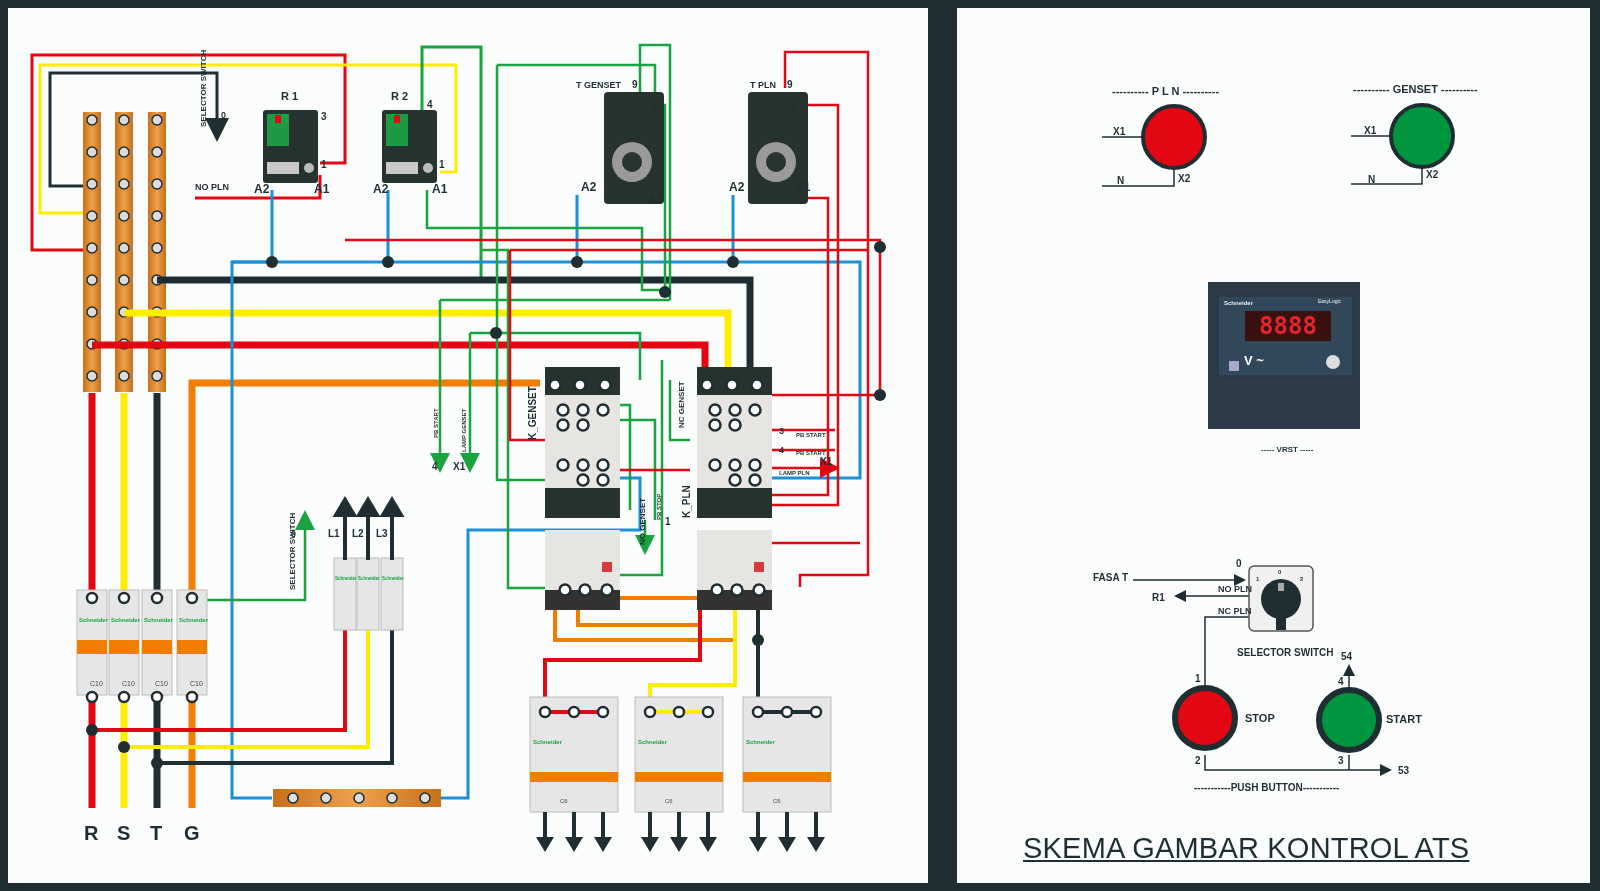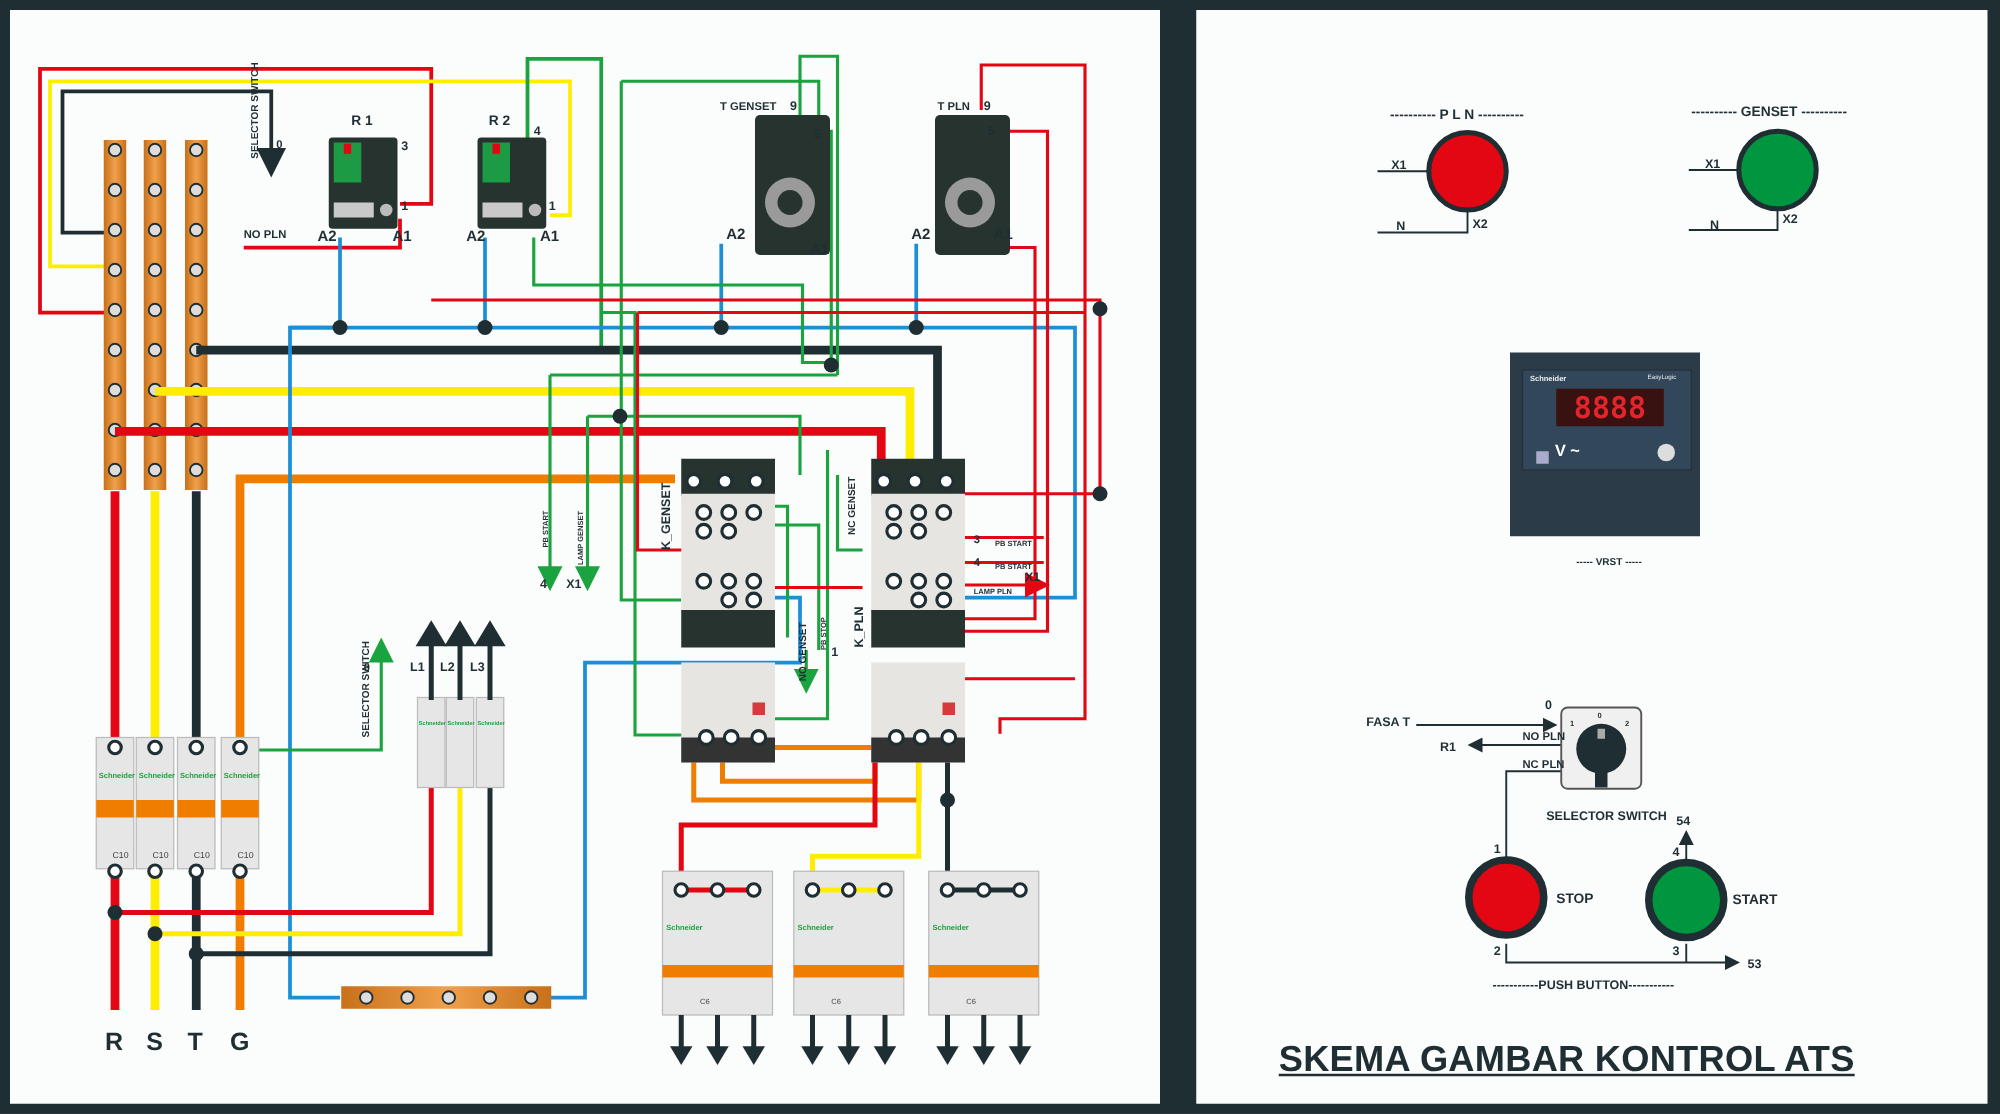--- a/index.html
+++ b/index.html
@@ -2,21 +2,21 @@
 <html><head>
 <meta charset="utf-8">
 <style>
   html,body{margin:0;padding:0;background:#1f2e33;}
   body{width:1600px;height:891px;position:relative;overflow:hidden;font-family:"Liberation Sans",sans-serif;}
   .panel{position:absolute;background:#fbfcfc;}
   #left-panel{left:8px;top:8px;width:920px;height:875px;}
   #right-panel{left:957px;top:8px;width:633px;height:875px;}
   svg{position:absolute;left:0;top:0;}
   .lbl{font-family:"Liberation Sans",sans-serif;font-weight:bold;fill:#1f2e33;}
-  .title{position:absolute;left:1023px;top:832px;font-size:29px;font-weight:bold;color:#1f2e33;text-decoration:underline;letter-spacing:0.2px;text-align:center;}
+  .title{position:absolute;left:1023px;top:832px;font-size:29px;font-weight:normal;color:#1f2e33;text-decoration:underline;letter-spacing:0.2px;text-align:center;}
 </style>
 </head>
 <body>
 
 <div class="panel" id="left-panel"></div>
 <div class="panel" id="right-panel"></div>
 
 <svg id="diagram" width="1600" height="891">
   <defs>
     <marker id="ar-blk" markerWidth="8" markerHeight="8" refX="4" refY="4" orient="auto">

